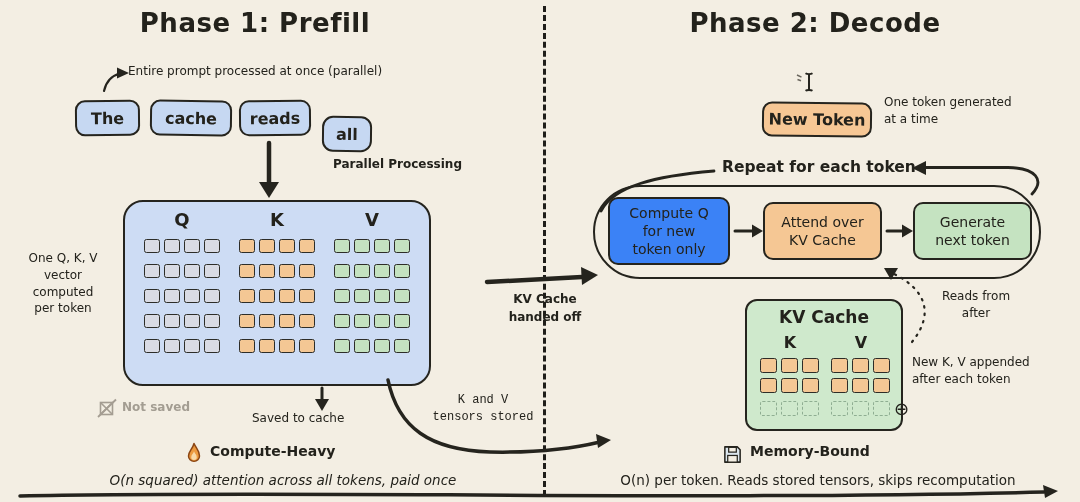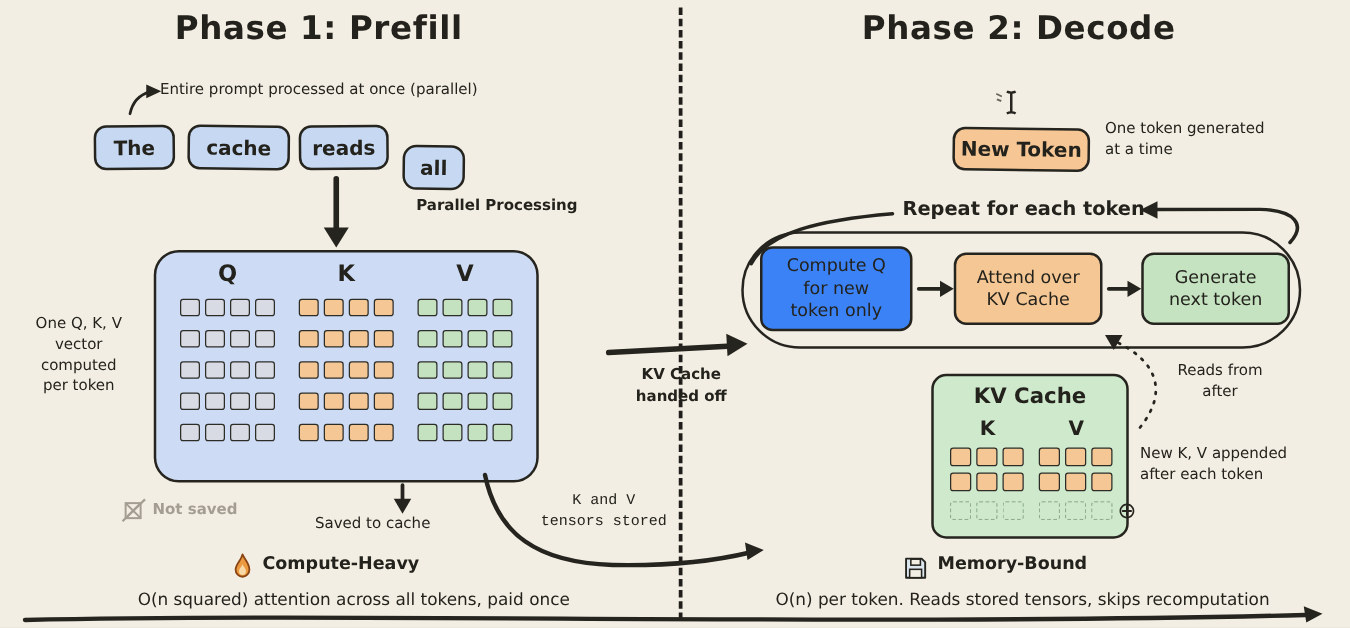--- a/index.html
+++ b/index.html
@@ -162,21 +162,21 @@
   <div class="abs note" style="left:252px; top:411px;">Saved to cache</div>
 
   <div class="abs note ml center" style="left:428px; top:392px; width:110px; line-height:1.45;font-family:Liberation Mono, monospace;">K and V
 tensors stored</div>
 
   <svg class="abs" style="left:183px; top:441px;" width="22" height="27" viewBox="0 0 24 28">
     <path d="M12 2 C14 7 18 9.5 18 15.5 A6 6 0 0 1 6 15.5 C6 10.5 10.5 8 12 2 Z" fill="#ec9a3f" stroke="#8a4514" stroke-width="1.6" stroke-linejoin="round"></path>
     <path d="M12 10.5 C13 13.5 15 14 15 17 A3 3 0 0 1 9 17 C9 14.2 11.2 13.5 12 10.5 Z" fill="#f8d9a8"></path>
   </svg>
   <div class="abs footer-title" style="left:210px; top:443px;">Compute-Heavy</div>
-  <div class="abs footer-desc" style="left:88px; top:472px; width:390px;">O(n squared) attention across all tokens, paid once</div>
+  <div class="abs footer-desc" style="left:88px; top:472px; width:390px;font-style:italic;">O(n squared) attention across all tokens, paid once</div>
 
   <div class="divider" style="left:543px; top:6px; height:490px;"></div>
 
   <div class="abs note ml center semib" style="left:493px; top:290px; width:104px; line-height:1.5;">KV Cache
 handed off</div>
 
   <div class="abs title" style="left:660px; top:8px; width:310px;">Phase 2: Decode</div>
 
   <svg class="abs" style="left:794px; top:68px;" width="28" height="28" viewBox="0 0 28 28">
     <path d="M15 6 V22" stroke="#25241e" stroke-width="2" fill="none"></path>

